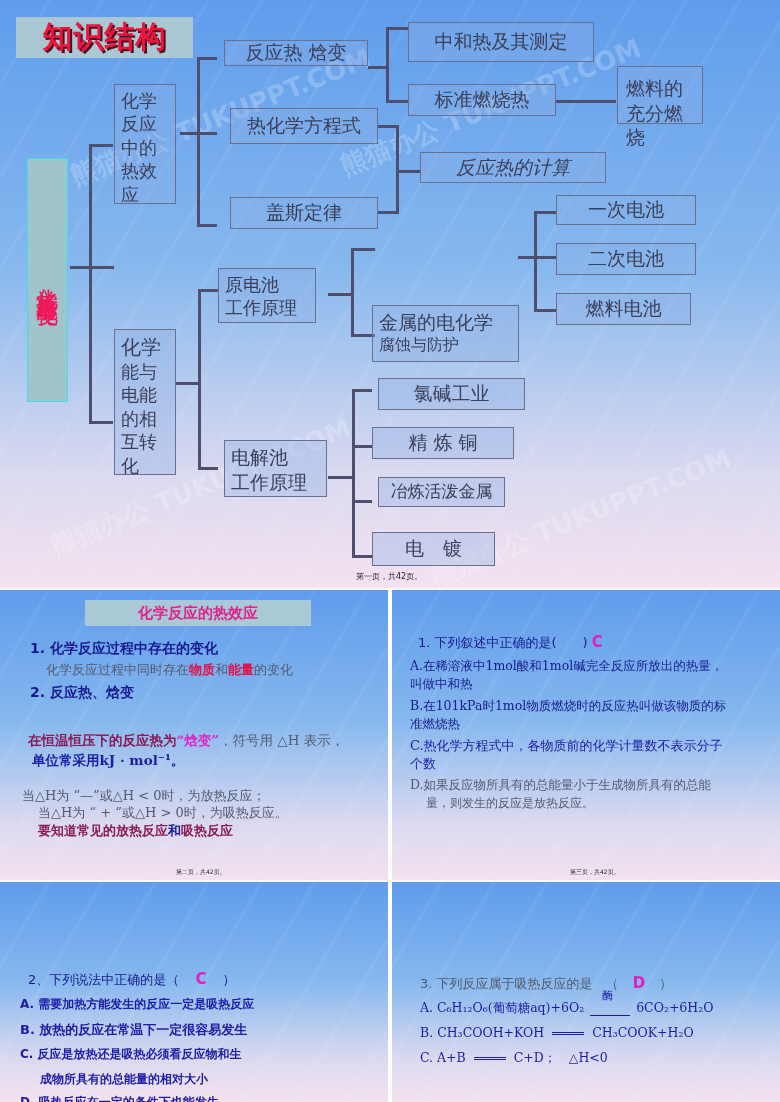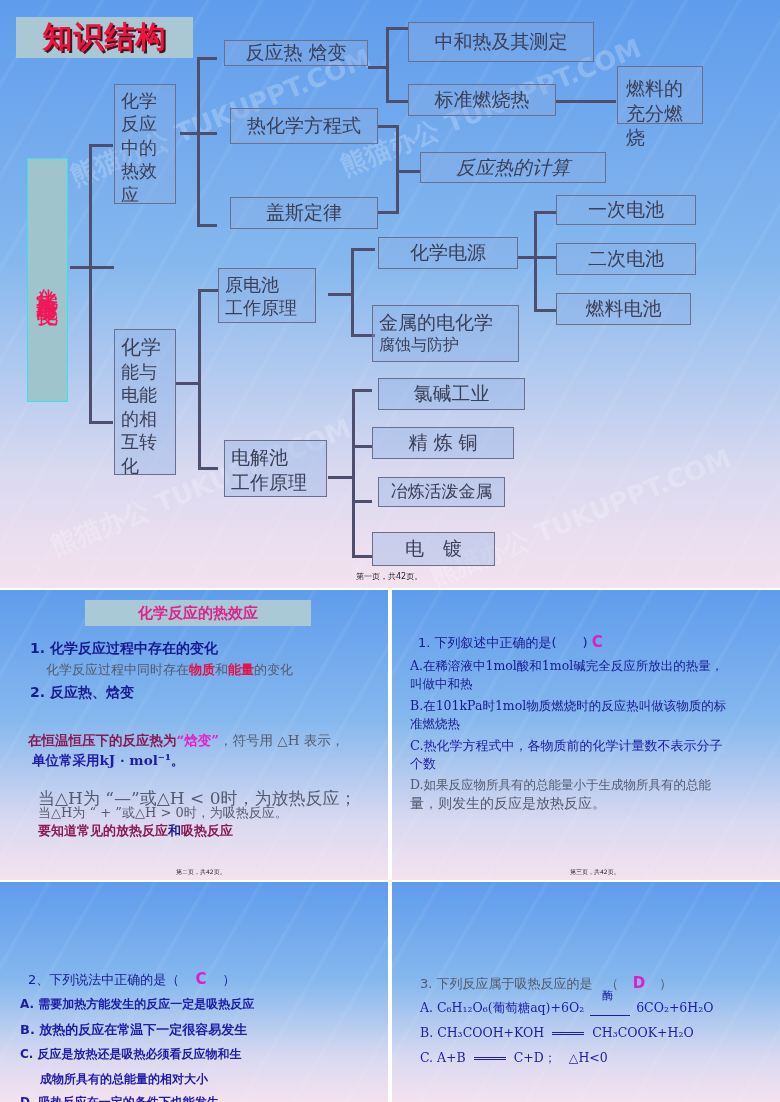--- a/index.html
+++ b/index.html
@@ -124,21 +124,20 @@
   </div>
   <div class="box vbox" style="left:224px; top:440px; width:103px; height:57px; font-size:19px;">
     <span>电解池</span>
     <span>工作原理</span>
   </div>
 
   <div class="line" style="left:328px; top:293px; width:26px; height:3px;"></div>
   <div class="line" style="left:351px; top:248px; width:3px; height:88px;"></div>
   <div class="line" style="left:351px; top:248px; width:24px; height:3px;"></div>
   <div class="line" style="left:351px; top:334px; width:24px; height:3px;"></div>
-  <div class="box" style="left:378px; top:237px; width:140px; height:32px;">化学电源</div>
   <div class="box vbox" style="left:372px; top:305px; width:147px; height:57px; font-size:19px;">
     <span>金属的电化学</span>
     <span style="font-size:16px;">腐蚀与防护</span>
   </div>
 
   <div class="line" style="left:518px; top:256px; width:18px; height:3px;"></div>
   <div class="line" style="left:534px; top:211px; width:3px; height:100px;"></div>
   <div class="line" style="left:534px; top:211px; width:22px; height:3px;"></div>
   <div class="line" style="left:534px; top:256px; width:22px; height:3px;"></div>
   <div class="line" style="left:534px; top:309px; width:22px; height:3px;"></div>
@@ -164,41 +163,41 @@
   <div class="s-title" style="left:85px; top:10px; width:226px; height:26px; font-size:15px;">化学反应的热效应</div>
   <div class="t navy bold sans" style="left:30px; top:50px; font-size:14px;">1. 化学反应过程中存在的变化</div>
   <div class="t gray sans" style="left:46px; top:71px; font-size:13px;">
     <span>化学反应过程中同时存在</span><span class="red bold">物质</span><span>和</span><span class="red bold">能量</span><span>的变化</span>
   </div>
   <div class="t navy bold sans" style="left:30px; top:94px; font-size:14px;">2. 反应热、焓变</div>
   <div class="t plum bold" style="left:28px; top:142px; font-size:13.5px;">
     <span>在恒温恒压下的反应热为</span><span class="pink">“焓变”</span><span class="gray" style="font-weight:normal;">，符号用 △H 表示，</span>
   </div>
   <div class="t blue bold" style="left:32px; top:162px; font-size:13.5px;">单位常采用kJ · mol⁻¹。</div>
-  <div class="t gray" style="left:38px; top:197px; font-size:17px;">当△H为 “—”或△H &lt; 0时，为放热反应；</div>
+  <div class="t gray" style="left:22px; top:197px; font-size:13px;">当△H为 “—”或△H &lt; 0时，为放热反应；</div>
   <div class="t gray" style="left:38px; top:214px; font-size:13px;">当△H为 “ + ”或△H &gt; 0时，为吸热反应。</div>
   <div class="t plum bold" style="left:38px; top:232px; font-size:13px;">
     <span>要知道常见的放热反应</span><span class="navy">和</span><span>吸热反应</span>
   </div>
   <div class="footer" style="left:176px; top:278px; font-size:6px;">第二页，共42页。</div>
 </div>
 
 <div class="slide" id="s3">
   <div class="t navy sans" style="left:26px; top:43px; font-size:13px;">
     <span>1. 下列叙述中正确的是(　　)</span>
     <span class="ans">C</span>
   </div>
   <div class="t navy" style="left:18px; top:68px; font-size:12.5px;">A.在稀溶液中1mol酸和1mol碱完全反应所放出的热量，</div>
   <div class="t navy" style="left:18px; top:86px; font-size:12.5px;">叫做中和热</div>
   <div class="t navy" style="left:18px; top:108px; font-size:12.5px;">B.在101kPa时1mol物质燃烧时的反应热叫做该物质的标</div>
   <div class="t navy" style="left:18px; top:126px; font-size:12.5px;">准燃烧热</div>
   <div class="t blue" style="left:18px; top:147px; font-size:13px;">C.热化学方程式中，各物质前的化学计量数不表示分子</div>
   <div class="t blue" style="left:18px; top:165px; font-size:13px;">个数</div>
   <div class="t gray" style="left:18px; top:187px; font-size:12.5px;">D.如果反应物所具有的总能量小于生成物所具有的总能</div>
-  <div class="t gray" style="left:18px; top:205px; font-size:14px;">量，则发生的反应是放热反应。</div>
+  <div class="t gray" style="left:34px; top:205px; font-size:12px;">量，则发生的反应是放热反应。</div>
   <div class="footer" style="left:178px; top:278px; font-size:6px;">第三页，共42页。</div>
 </div>
 
 <div class="slide" id="s4">
   <div class="t navy sans" style="left:28px; top:88px; font-size:13px;">
     <span>2、下列说法中正确的是（</span>
     <span class="ans" style="margin:0 12px;">C</span>
     <span>）</span>
   </div>
   <div class="t blue bold sans" style="left:20px; top:114px; font-size:12px;">A. 需要加热方能发生的反应一定是吸热反应</div>

